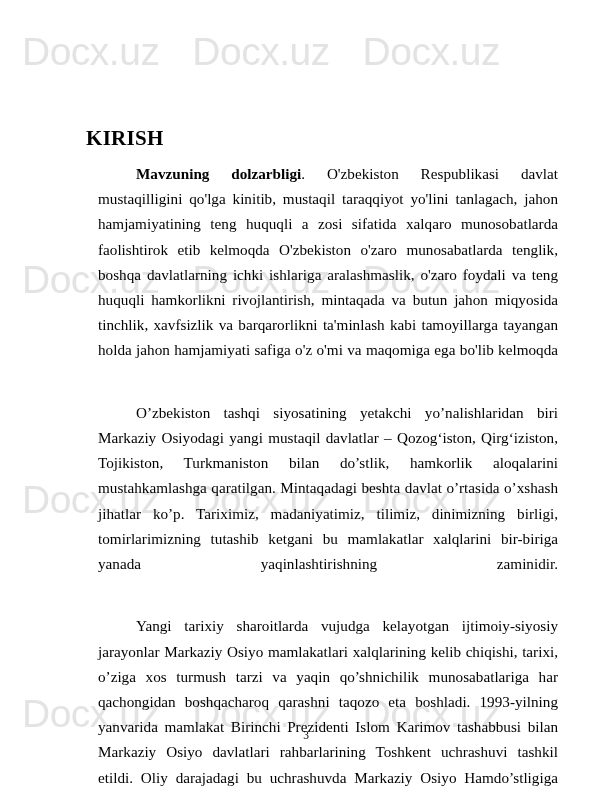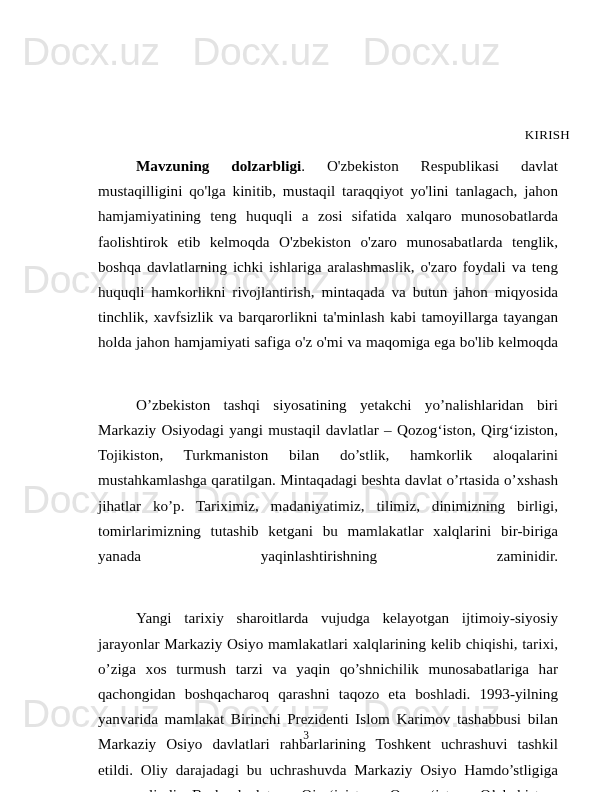--- a/index.html
+++ b/index.html
@@ -52,23 +52,23 @@
   }
 
   #page-body {
     position: absolute;
     left: 86px;
     top: 128px;
     width: 484px;
   }
 
   .heading {
-    text-align: right;
-    font-weight: normal;
-    font-size: 13px;
+    text-align: left;
+    font-weight: bold;
+    font-size: 21px;
     line-height: 1.0;
     margin: 0 0 9px 0;
     letter-spacing: 0.3px;
   }
 
   .para {
     margin: 12px;
     font-size: 15.2px;
     line-height: 25.2px;
     text-align: justify;

